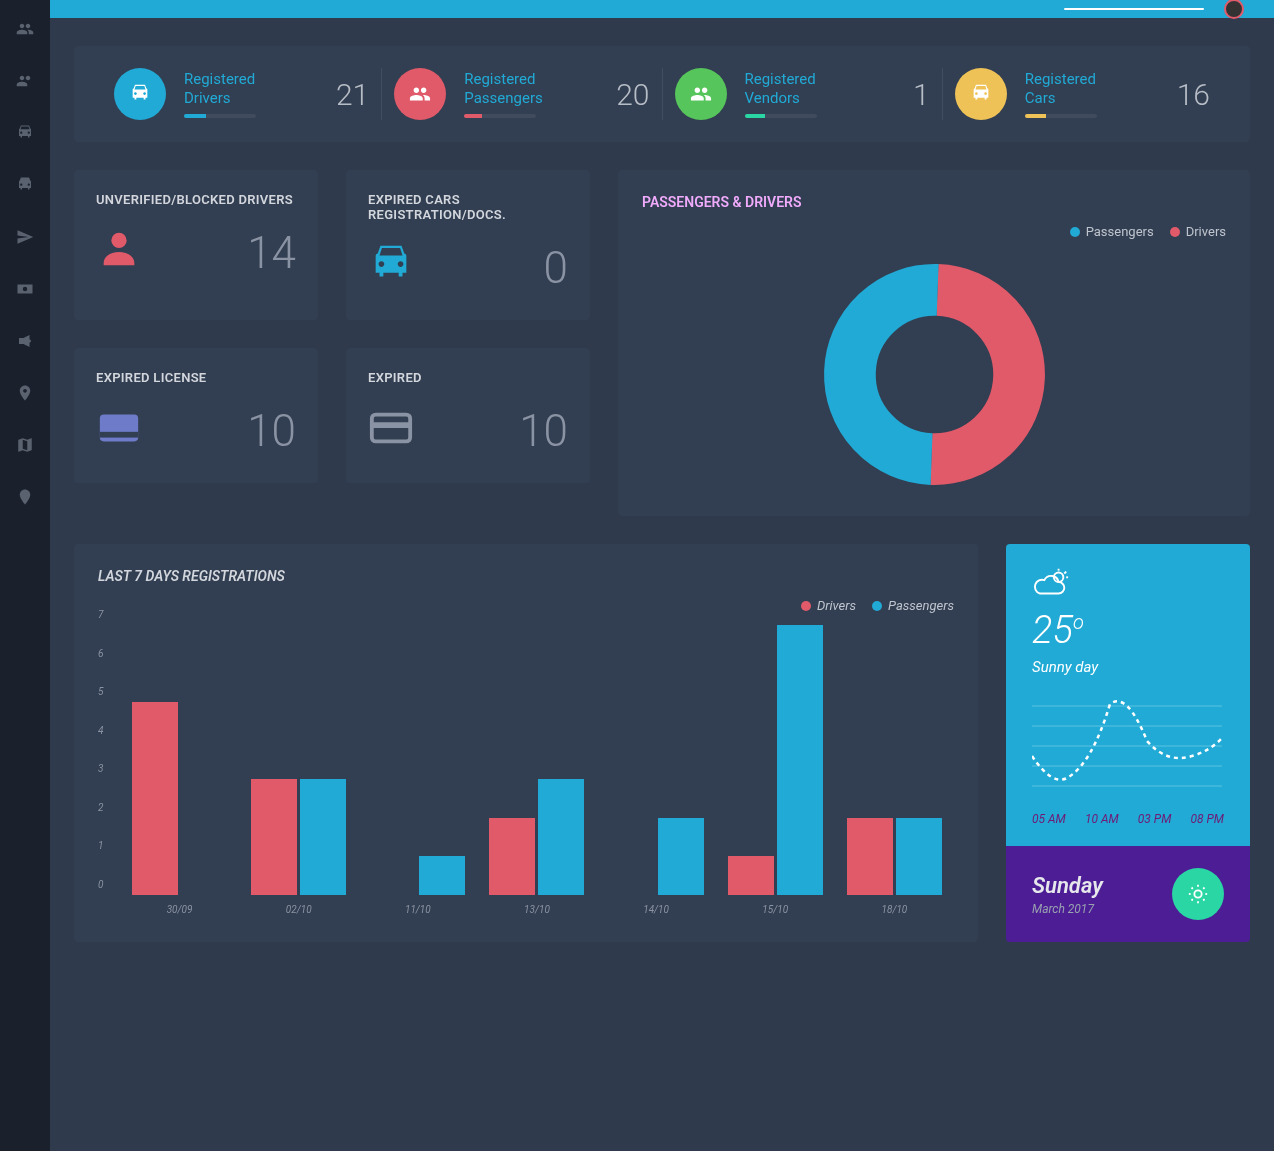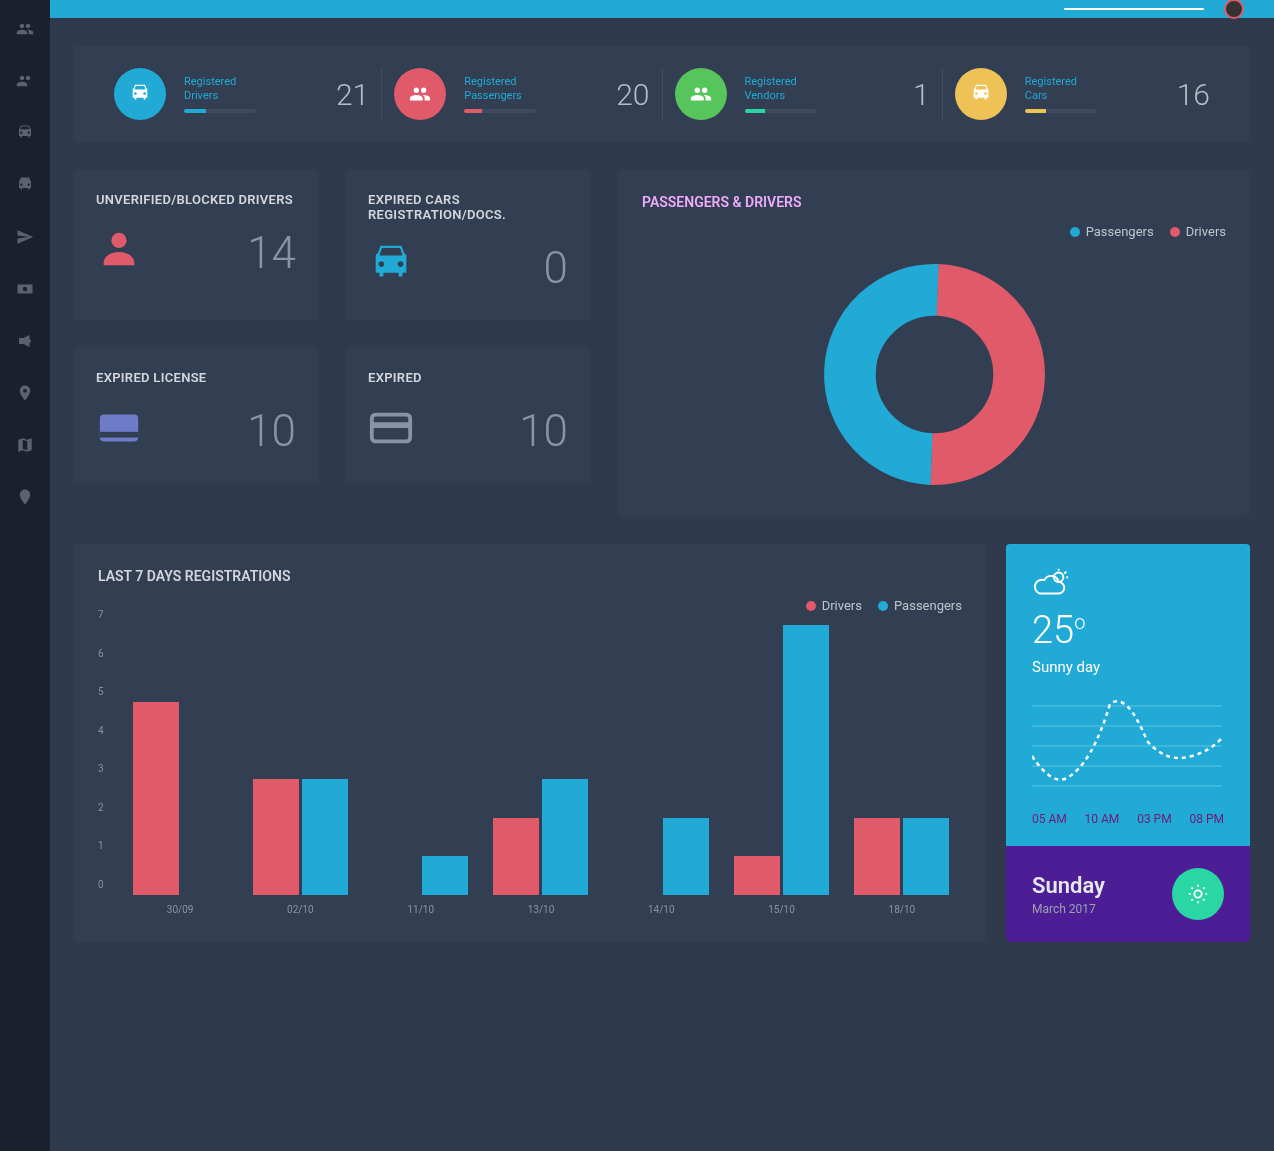--- a/index.html
+++ b/index.html
@@ -17,42 +17,42 @@
 .avatar { width: 20px; height: 20px; border-radius: 50%; background: #333; border: 2px solid #e05a6a; }
 
 .content { padding: 28px 24px; flex: 1; }
 
 .stats-bar { background: #323e51; border-radius: 4px; padding: 22px 28px; display: flex; align-items: center; }
 .stat { flex: 1; display: flex; align-items: center; gap: 18px; padding: 0 12px; }
 .stat + .stat { border-left: 1px solid #424e60; }
 .stat-icon { width: 52px; height: 52px; border-radius: 50%; display: flex; align-items: center; justify-content: center; }
 .stat-icon svg { width: 22px; height: 22px; fill: #fff; }
 .stat-body { display: flex; flex-direction: column; gap: 6px; }
-.stat-label { color: #21aad5; font-size: 11px; line-height: 1.25; }
+.stat-label { color: #21aad5; font-size: 15px; line-height: 1.25; }
 .stat-bar { width: 72px; height: 4px; background: #404c5e; border-radius: 2px; overflow: hidden; }
 .stat-bar-fill { height: 100%; }
 .stat-value { font-size: 30px; color: #b7bdc6; font-weight: 300; margin-left: auto; }
 
 .row { display: flex; gap: 28px; margin-top: 28px; }
 .col-left { display: flex; flex-direction: column; gap: 28px; }
 .two-grid { display: grid; grid-template-columns: repeat(2, 244px); gap: 28px; }
 .small-card { background: #323e51; border-radius: 4px; padding: 22px 22px 26px; }
 .small-card h4 { font-size: 13px; font-weight: 600; letter-spacing: 0.3px; color: #d3d7dd; text-transform: uppercase; }
 .small-body { margin-top: 20px; display: flex; align-items: flex-start; justify-content: space-between; }
 .small-body svg { width: 46px; height: 46px; }
 .small-value { font-size: 44px; font-weight: 300; color: #8a93a3; }
 
 .donut-card { flex: 1; background: #323e51; border-radius: 4px; padding: 24px; }
 .donut-card h4 { font-size: 14px; font-weight: 600; color: #f0abfc; }
 .legend-row { display: flex; justify-content: flex-end; gap: 16px; margin-top: 14px; font-size: 13px; color: #bfc5ce; }
 .legend-item { display: flex; align-items: center; gap: 6px; }
 .legend-dot { width: 10px; height: 10px; border-radius: 50%; }
 .donut-wrap { display: flex; justify-content: center; padding-top: 18px; }
 
-.row2 { display: flex; gap: 20px; margin-top: 28px; }
+.row2 { display: flex; gap: 28px; margin-top: 28px; font-style: italic; }
 .bar-card { flex: 1; background: #323e51; border-radius: 4px; padding: 24px 24px 10px; }
 .bar-card h4 { font-size: 14px; font-weight: 600; color: #d3d7dd; }
 .bar-chart { position: relative; height: 300px; margin-top: 12px; }
 .bar-axis { position: absolute; left: 0; top: 0; bottom: 30px; width: 20px; }
 .bar-axis-label { position: absolute; left: 0; font-size: 10px; color: #8a93a3; transform: translateY(-50%); }
 .bar-area { position: absolute; left: 22px; right: 0; top: 0; bottom: 30px; display: flex; align-items: flex-end; }
 .bar-group { flex: 1; display: flex; gap: 3px; justify-content: center; align-items: flex-end; height: 100%; position: relative; }
 .bar { width: 46px; }
 .bar-group-label { position: absolute; bottom: -20px; left: 50%; transform: translateX(-50%); font-size: 10px; color: #8a93a3; white-space: nowrap; }
 

